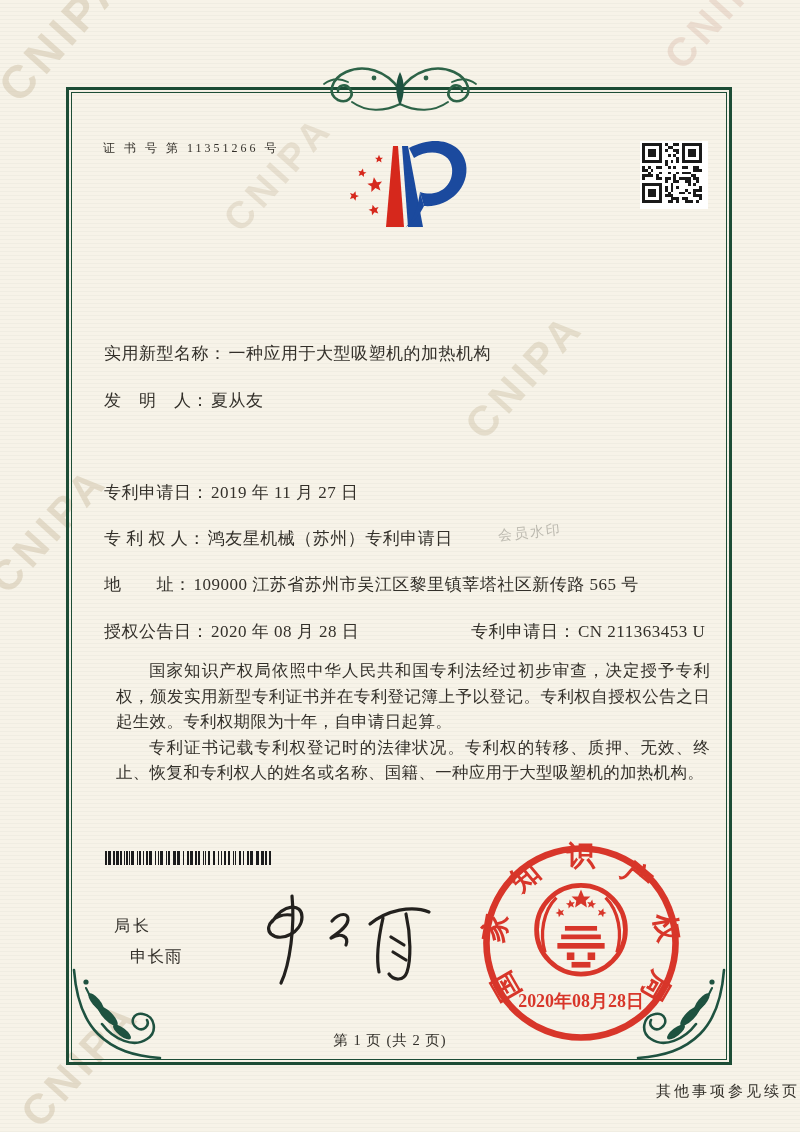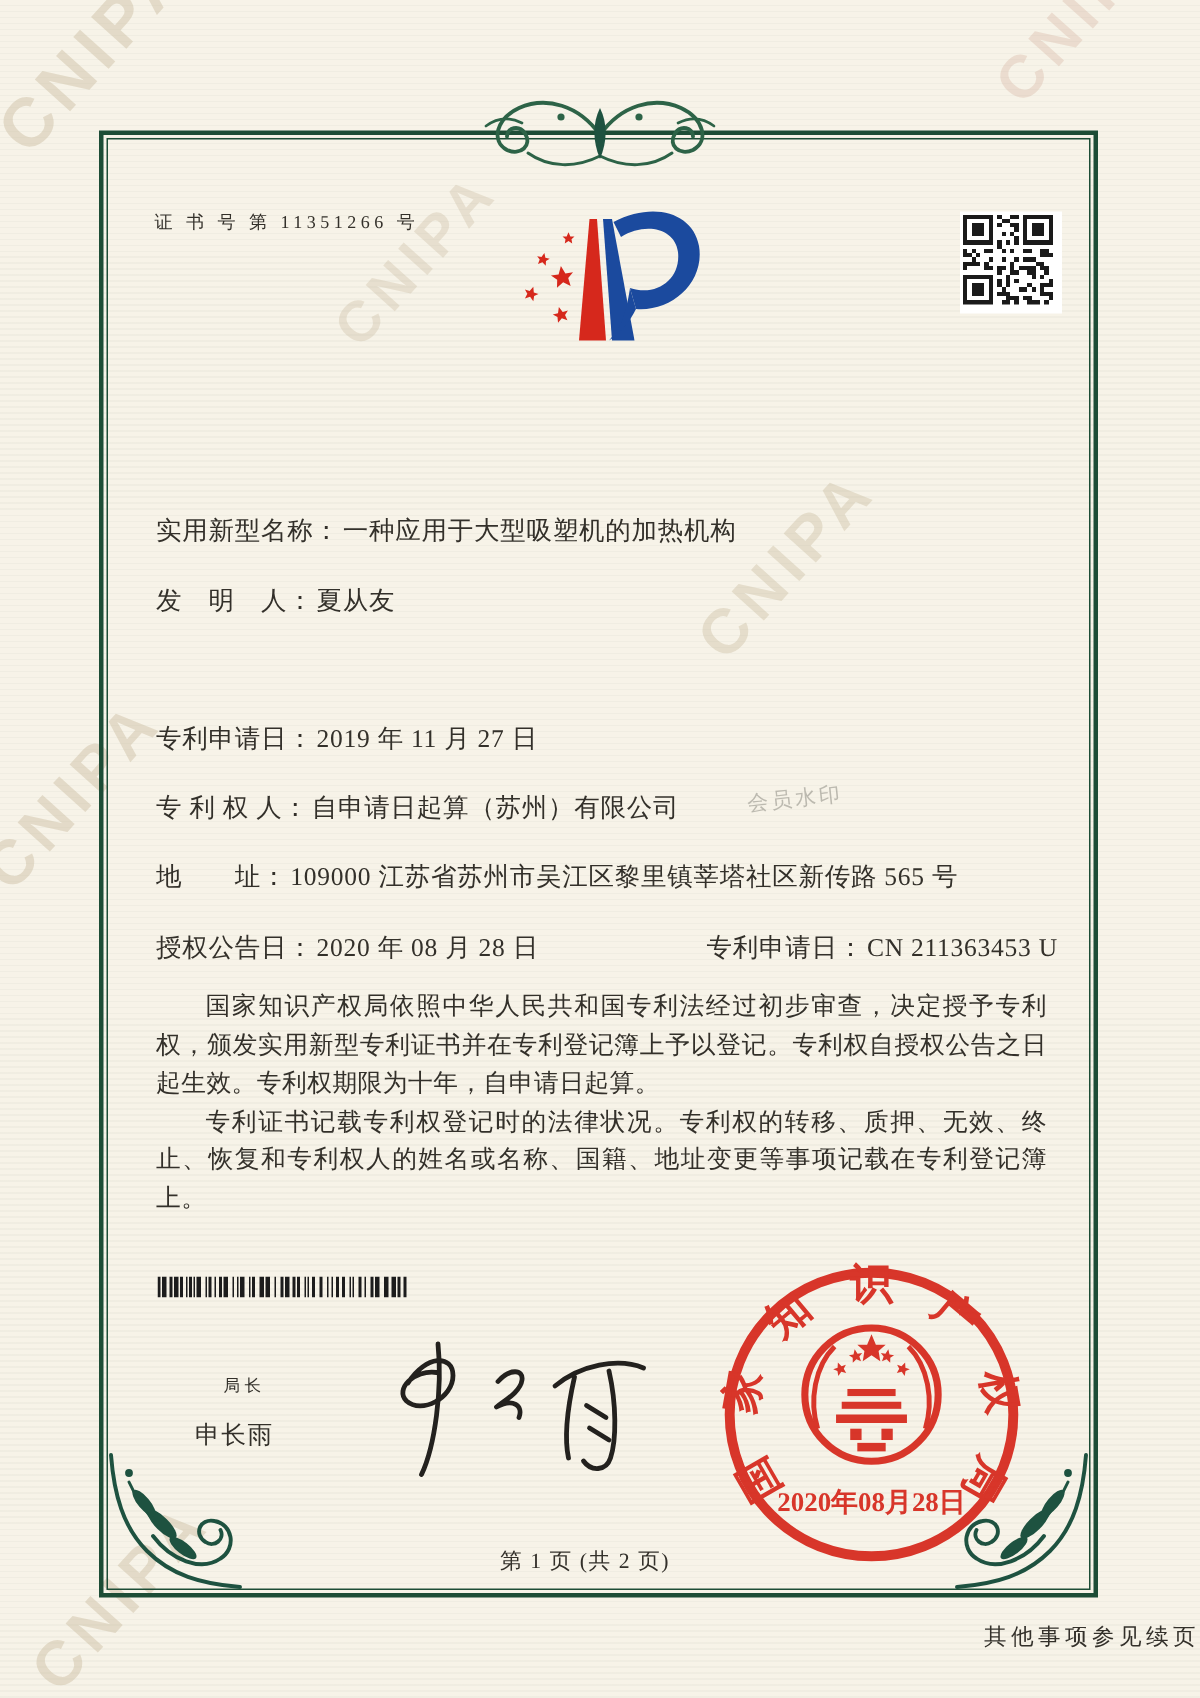--- a/index.html
+++ b/index.html
@@ -32,27 +32,27 @@
   .logo{position:absolute; left:330px; top:126px;}
   .qr{position:absolute; left:640px; top:141px; width:64px; height:64px; background:#fff; padding:2px;}
   .title{position:absolute; left:0; top:246px; width:800px; text-align:center;
          font-size:37px; font-weight:700; letter-spacing:7px; color:#1f1c17;}
   
   .row{position:absolute; left:104px; font-size:17px; white-space:nowrap; letter-spacing:.5px;}
   .row .val{padding-left:2px;}
   .r0{top:342px}.r1{top:389px}.r2{top:435px}.r3{top:481px}.r4{top:527px}.r5{top:573px}.r6{top:620px}
   .grant2{position:absolute; left:367px; top:0;}
   
-  .body-text{position:absolute; left:104px; top:658px; width:594px;}
+  .body-text{position:absolute; left:116px; top:658px; width:594px;}
   .body-text p{margin:0; font-size:16.5px; line-height:25.5px; text-align:justify; text-indent:2em; letter-spacing:.3px;}
   
   .barcode{position:absolute; left:105px; top:851px; width:215px; height:14px; font-size:0; white-space:nowrap; overflow:hidden;}
   .barcode i{display:inline-block; height:100%; background:#1c1c1c; vertical-align:top;}
   
-  .signer-title{position:absolute; left:114px; top:916px; font-size:11px; letter-spacing:3px;margin-left:35px;}
+  .signer-title{position:absolute; left:114px; top:916px; font-size:16px; letter-spacing:3px;}
   .signer-name{position:absolute; left:130px; top:946px; font-size:16.5px; letter-spacing:1px;}
   .signature{position:absolute; left:236px; top:888px;}
   
   .seal{position:absolute; left:477px; top:839px; opacity:.93;}
   
   .page-no{position:absolute; left:0; top:1031px; width:780px; text-align:center; font-size:14.5px; letter-spacing:1px;}
   .foot-note{position:absolute; left:0; top:1082px; width:800px; text-align:right; font-size:15px; letter-spacing:3px;}
 </style>
 </head>
 <body>
@@ -334,30 +334,30 @@
         <rect x="48" y="60" width="3" height="3" fill="#1a1a1a"></rect>
         <rect x="51" y="60" width="3" height="3" fill="#1a1a1a"></rect>
         <rect x="57" y="60" width="3" height="3" fill="#1a1a1a"></rect>
       </svg>
   </div>
 
 
   <div class="row r0"><span class="lbl">实用新型名称：</span><span class="val">一种应用于大型吸塑机的加热机构</span></div>
   <div class="row r1"><span class="lbl">发　明　人：</span><span class="val">夏从友</span></div>
   <div class="row r3"><span class="lbl">专利申请日：</span><span class="val">2019 年 11 月 27 日</span></div>
-  <div class="row r4"><span class="lbl">专 利 权 人：</span><span class="val">自申请日起算（苏州）有限公司</span></div>
+  <div class="row r4"><span class="lbl">专 利 权 人：</span><span class="val">鸿友星机械（苏州）专利申请日</span></div>
   <div class="row r5"><span class="lbl">地　　址：</span><span class="val">109000 江苏省苏州市吴江区黎里镇莘塔社区新传路 565 号</span></div>
   <div class="row r6">
     <span class="lbl">授权公告日：</span><span class="val">2020 年 08 月 28 日</span>
     <span class="grant2"><span class="lbl">专利申请日：</span><span class="val">CN 211363453 U</span></span>
   </div>
 
   <div class="body-text">
     <p>国家知识产权局依照中华人民共和国专利法经过初步审查，决定授予专利权，颁发实用新型专利证书并在专利登记簿上予以登记。专利权自授权公告之日起生效。专利权期限为十年，自申请日起算。</p>
-    <p>专利证书记载专利权登记时的法律状况。专利权的转移、质押、无效、终止、恢复和专利权人的姓名或名称、国籍、地址变更等事项记载在专利登记簿上。</p>
+    <p>专利证书记载专利权登记时的法律状况。专利权的转移、质押、无效、终止、恢复和专利权人的姓名或名称、国籍、一种应用于大型吸塑机的加热机构。</p>
   </div>
 
   <div class="barcode"><i style="width: 2px; margin-right: 1px;"></i><i style="width: 3px; margin-right: 2px;"></i><i style="width: 2px; margin-right: 1px;"></i><i style="width: 3px; margin-right: 1px;"></i><i style="width: 2px; margin-right: 2px;"></i><i style="width: 1px; margin-right: 1px;"></i><i style="width: 2px; margin-right: 1px;"></i><i style="width: 1px; margin-right: 1px;"></i><i style="width: 3px; margin-right: 3px;"></i><i style="width: 1px; margin-right: 1px;"></i><i style="width: 2px; margin-right: 2px;"></i><i style="width: 1px; margin-right: 2px;"></i><i style="width: 2px; margin-right: 1px;"></i><i style="width: 3px; margin-right: 3px;"></i><i style="width: 1px; margin-right: 2px;"></i><i style="width: 1px; margin-right: 1px;"></i><i style="width: 3px; margin-right: 3px;"></i><i style="width: 1px; margin-right: 1px;"></i><i style="width: 2px; margin-right: 3px;"></i><i style="width: 3px; margin-right: 1px;"></i><i style="width: 3px; margin-right: 3px;"></i><i style="width: 1px; margin-right: 3px;"></i><i style="width: 2px; margin-right: 1px;"></i><i style="width: 3px; margin-right: 2px;"></i><i style="width: 2px; margin-right: 1px;"></i><i style="width: 2px; margin-right: 3px;"></i><i style="width: 1px; margin-right: 1px;"></i><i style="width: 1px; margin-right: 2px;"></i><i style="width: 2px; margin-right: 3px;"></i><i style="width: 2px; margin-right: 3px;"></i><i style="width: 1px; margin-right: 2px;"></i><i style="width: 1px; margin-right: 2px;"></i><i style="width: 2px; margin-right: 2px;"></i><i style="width: 2px; margin-right: 3px;"></i><i style="width: 1px; margin-right: 1px;"></i><i style="width: 1px; margin-right: 3px;"></i><i style="width: 2px; margin-right: 2px;"></i><i style="width: 1px; margin-right: 3px;"></i><i style="width: 2px; margin-right: 1px;"></i><i style="width: 3px; margin-right: 3px;"></i><i style="width: 3px; margin-right: 2px;"></i><i style="width: 3px; margin-right: 1px;"></i><i style="width: 2px; margin-right: 2px;"></i><i style="width: 2px; margin-right: 3px;"></i></div>
 
   <div class="signer-title">局长</div>
   <div class="signer-name">申长雨</div>
   <svg class="signature" width="205" height="98" viewBox="0 0 205 98">
     <g stroke="#23211e" stroke-width="3.2" fill="none" stroke-linecap="round" stroke-linejoin="round">
       <path d="M36,34 C48,15 66,15 66,29 C66,44 45,55 35,46 C27,38 40,25 55,27"></path>
       <path d="M56,8 C59,38 54,76 45,95"></path>

